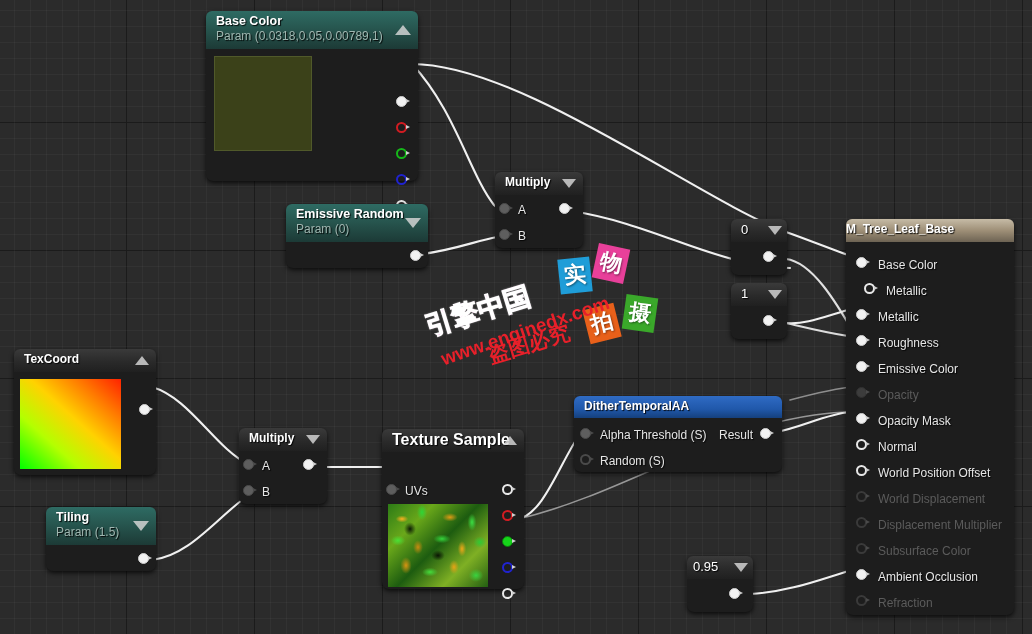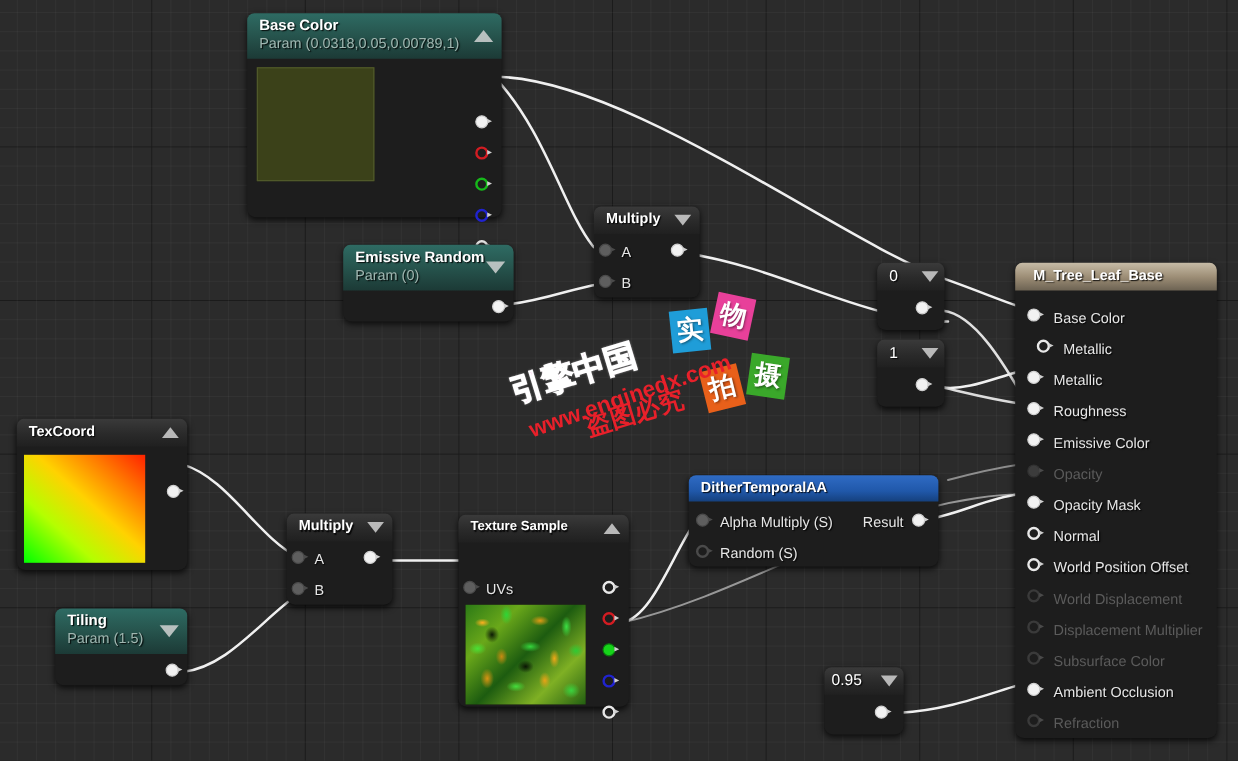--- a/index.html
+++ b/index.html
@@ -377,21 +377,21 @@
       <span class="pin-label" style="left:23px; top:35px;">B</span>
       <div class="pin fill" style="left:64px; top:8px;">
           <span class="disc"></span>
           <span class="arrow"></span>
         </div>
     </div>
   </div>
 
   <div class="node" style="left:382px; top:429px; width:142px; height:160px;">
     <div class="node-hdr hdr-dark" style="height:23px;">
-      <div class="node-title" style="font-size:11px;">Texture Sample</div>
+      <div class="node-title" style="font-size:16px;">Texture Sample</div>
       <div class="chev up" style="border-left-width:7px;border-right-width:7px;border-bottom-width:9px;"></div>
     </div>
     <div class="node-body" style="height:137px;">
       <div class="pin gray fill" style="left:4px; top:32px;">
           <span class="disc"></span>
           <span class="arrow"></span>
         </div>
       <span class="pin-label" style="left:23px; top:33px;">UVs</span>
       <div class="swatch leaftex" style="left:6px; top:52px; width:100px; height:83px;"></div>
       <div class="pin hollow" style="left:120px; top:32px;">
@@ -419,36 +419,36 @@
 
   <div class="node" style="left:574px; top:396px; width:208px; height:76px;">
     <div class="node-hdr hdr-blue" style="height:22px;">
       <div class="node-title" style="font-size:12px;">DitherTemporalAA</div>
     </div>
     <div class="node-body" style="height:54px;">
       <div class="pin gray fill" style="left:6px; top:10px;">
           <span class="disc"></span>
           <span class="arrow"></span>
         </div>
-      <span class="pin-label" style="left:26px; top:11px;">Alpha Multiply (S)</span>
+      <span class="pin-label" style="left:26px; top:11px;">Alpha Threshold (S)</span>
       <div class="pin gray hollow" style="left:6px; top:36px;">
           <span class="disc"></span>
           <span class="arrow"></span>
         </div>
       <span class="pin-label" style="left:26px; top:37px;">Random (S)</span>
       <span class="pin-label" style="left:145px; top:11px;">Result</span>
       <div class="pin fill" style="left:186px; top:10px;">
           <span class="disc"></span>
           <span class="arrow"></span>
         </div>
     </div>
   </div>
 
   <div class="node" style="left:846px; top:219px; width:168px; height:396px;">
-    <div class="node-hdr hdr-out" style="height:23px; padding-left:15px;">
+    <div class="node-hdr hdr-out" style="height:23px; padding-left:0;">
       <div class="node-title" style="font-size:12px;">M_Tree_Leaf_Base</div>
     </div>
     <div class="node-body" style="height:373px;">
       <div id="mat-pins">
           <div style="position: absolute; left: 0px; top: 12px; width: 168px; height: 22px;">
             <div class="pin fill" style="left: 10px; top: 3px;">
               <span class="disc"></span>
               <span class="arrow"></span>
             </div>
             <span class="pin-label" style="left: 32px; top: 5px;">Base Color</span>

